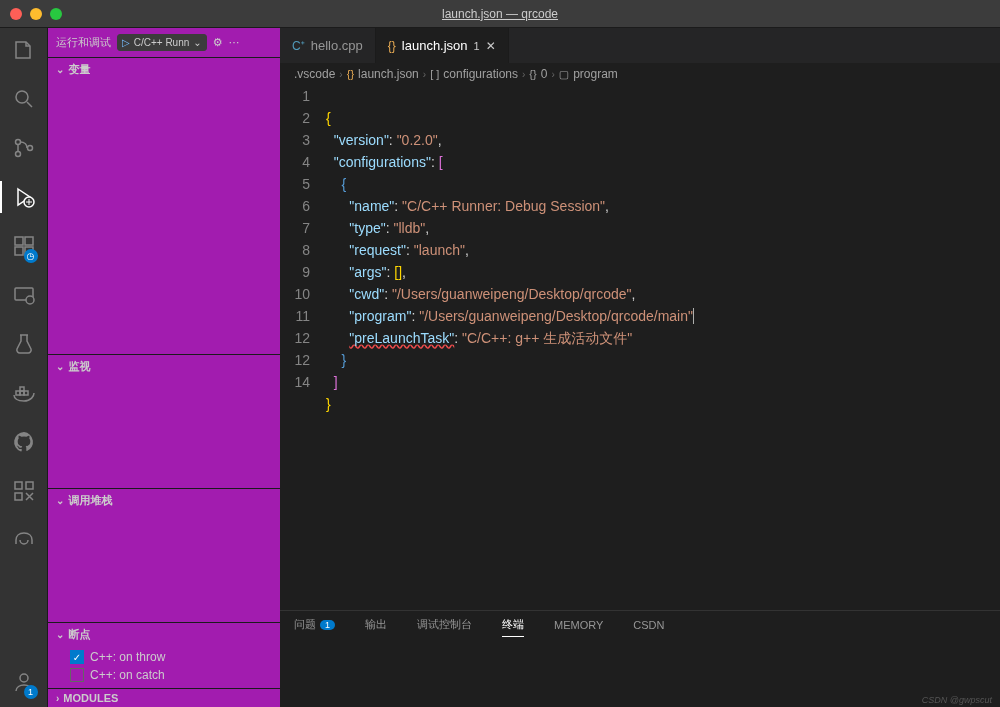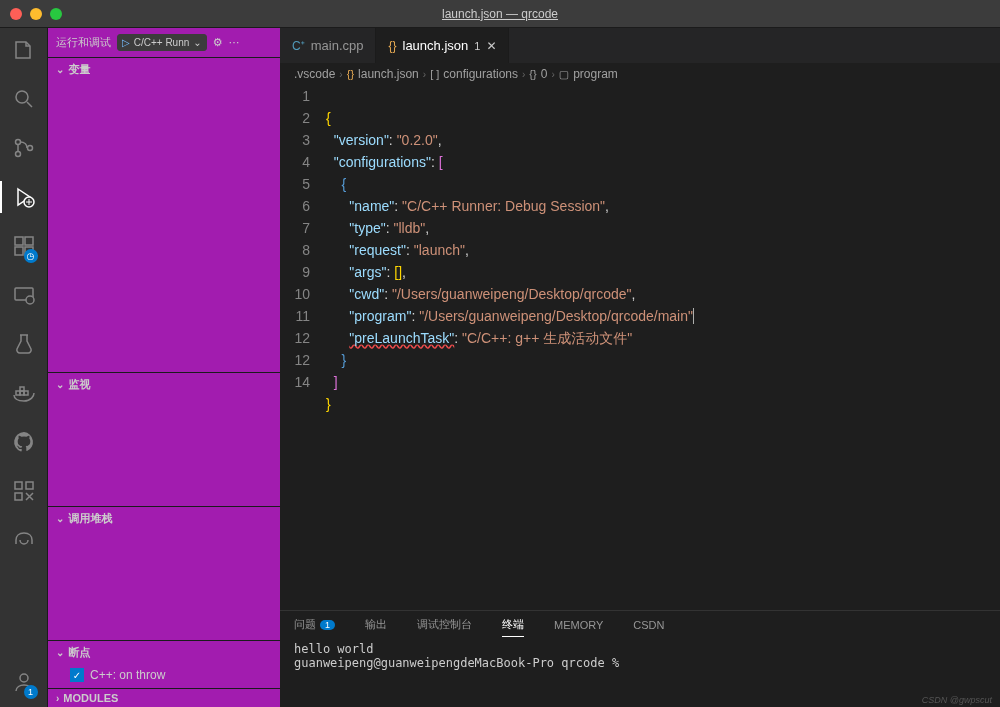--- a/index.html
+++ b/index.html
@@ -164,33 +164,37 @@
     <div class="section">
       <div class="section-header">
           <span class="chev">⌄</span>
           <span>断点</span>
         </div>
       <div class="section-body">
         <div class="checkbox-row">
             <span class="cb checked">✓</span>
             <span>C++: on throw</span>
           </div>
+        <div class="checkbox-row">
+            <span class="cb"></span>
+            <span>C++: on catch</span>
+          </div>
       </div>
     </div>
     <div class="modules">
         <span class="chev">›</span>
         <span>MODULES</span>
       </div>
   </div>
 
   <div class="editor-area">
     <div class="tabs">
       <div class="tab">
         <span class="fico cpp-ico">C⁺</span>
-        <span>main.cpp</span>
+        <span>hello.cpp</span>
       </div>
       <div class="tab active">
         <span class="fico json-ico">{}</span>
         <span>launch.json</span>
         <span class="mod">1</span>
         <span class="close">✕</span>
       </div>
     </div>
     <div class="breadcrumb">
       <span>.vscode</span>
@@ -256,18 +260,16 @@
         <div class="ptab active">
             <span>终端</span>
           </div>
         <div class="ptab">
             <span>MEMORY</span>
           </div>
         <div class="ptab">
             <span>CSDN</span>
           </div>
       </div>
-      <div class="terminal">hello world
-guanweipeng@guanweipengdeMacBook-Pro qrcode % </div>
     </div>
   </div>
 </div>
 <div class="watermark">CSDN @gwpscut</div>
 
 </body></html>

